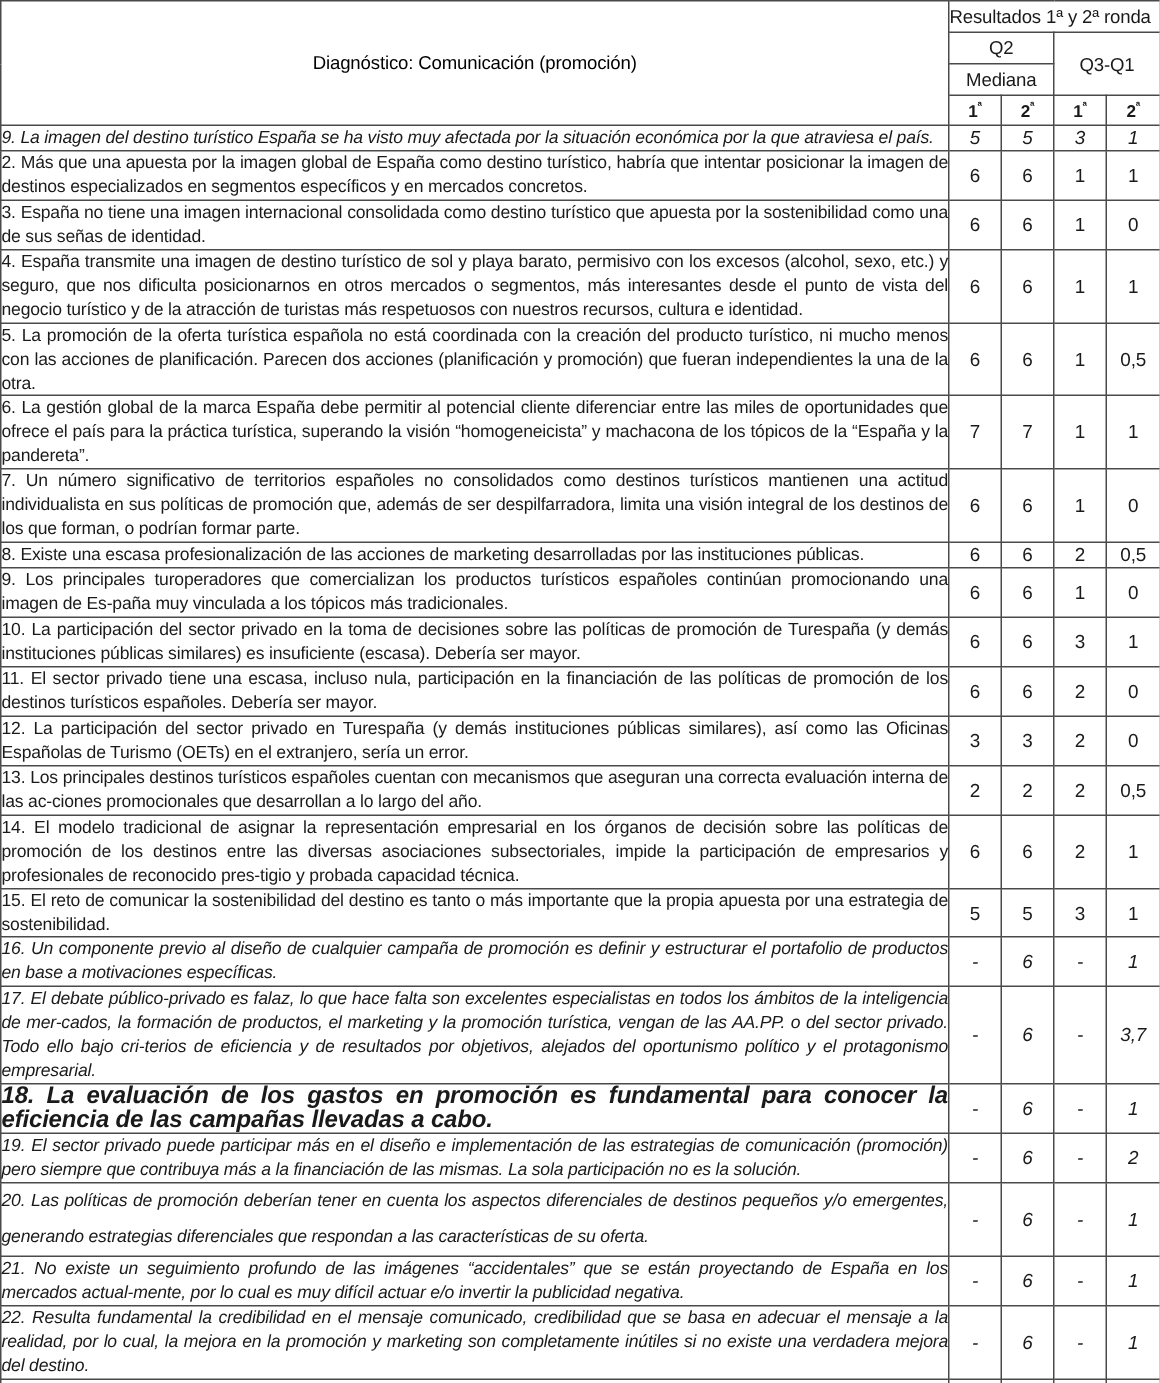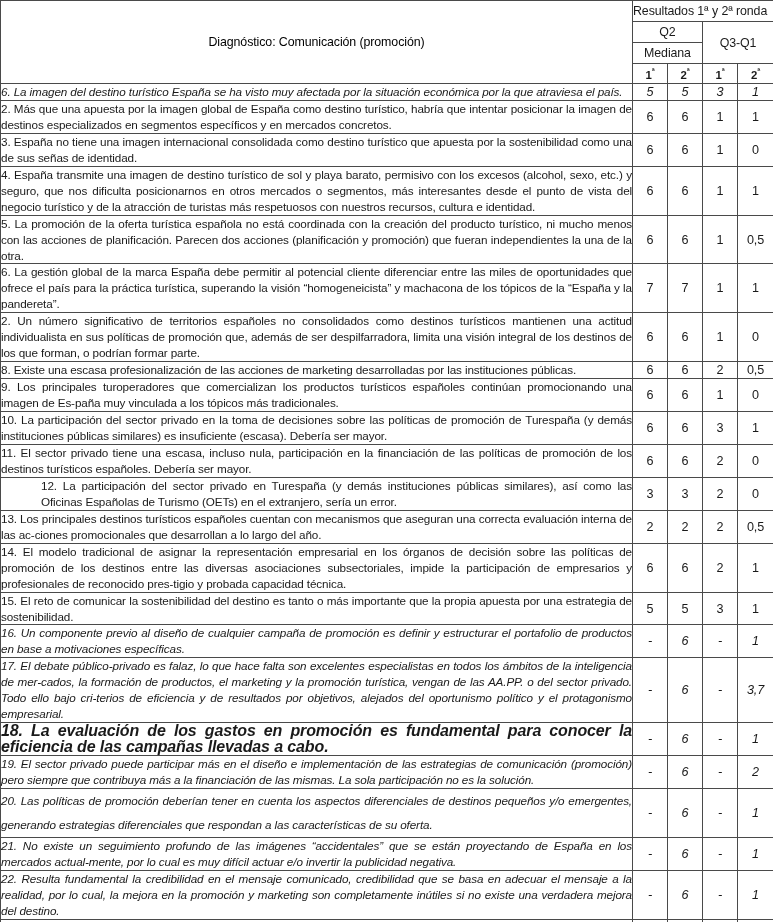--- a/index.html
+++ b/index.html
@@ -112,21 +112,21 @@
       </tr>
       <tr>
         <td class="hdr-round">1<sup>ª</sup></td>
         <td class="hdr-round">2<sup>ª</sup></td>
         <td class="hdr-round">1<sup>ª</sup></td>
         <td class="hdr-round">2<sup>ª</sup></td>
       </tr>
     </thead>
     <tbody id="tbody">
         <tr class="italic">
-          <td class="stmt" style="font-size: 11.71px; line-height: 15.96px;">6. La imagen del destino turístico España se ha visto muy afectada por la situación económica por la que atraviesa el país.</td>
+          <td class="stmt" style="font-size: 11.71px; line-height: 15.96px;">9. La imagen del destino turístico España se ha visto muy afectada por la situación económica por la que atraviesa el país.</td>
           <td class="num">5</td>
           <td class="num">5</td>
           <td class="num">3</td>
           <td class="num">1</td>
         </tr>
         <tr>
           <td class="stmt" style="font-size: 11.71px; line-height: 15.96px;">2. Más que una apuesta por la imagen global de España como destino turístico, habría que intentar posicionar la imagen de destinos especializados en segmentos específicos y en mercados concretos.</td>
           <td class="num">6</td>
           <td class="num">6</td>
           <td class="num">1</td>
@@ -154,21 +154,21 @@
           <td class="num">0,5</td>
         </tr>
         <tr>
           <td class="stmt" style="font-size: 11.71px; line-height: 15.96px;">6. La gestión global de la marca España debe permitir al potencial cliente diferenciar entre las miles de oportunidades que ofrece el país para la práctica turística, superando la visión “homogeneicista” y machacona de los tópicos de la “España y la pandereta”.</td>
           <td class="num">7</td>
           <td class="num">7</td>
           <td class="num">1</td>
           <td class="num">1</td>
         </tr>
         <tr>
-          <td class="stmt" style="font-size: 11.71px; line-height: 15.96px;">2. Un número significativo de territorios españoles no consolidados como destinos turísticos mantienen una actitud individualista en sus políticas de promoción que, además de ser despilfarradora, limita una visión integral de los destinos de los que forman, o podrían formar parte.</td>
+          <td class="stmt" style="font-size: 11.71px; line-height: 15.96px;">7. Un número significativo de territorios españoles no consolidados como destinos turísticos mantienen una actitud individualista en sus políticas de promoción que, además de ser despilfarradora, limita una visión integral de los destinos de los que forman, o podrían formar parte.</td>
           <td class="num">6</td>
           <td class="num">6</td>
           <td class="num">1</td>
           <td class="num">0</td>
         </tr>
         <tr>
           <td class="stmt" style="font-size: 11.71px; line-height: 15.96px;">8. Existe una escasa profesionalización de las acciones de marketing desarrolladas por las instituciones públicas.</td>
           <td class="num">6</td>
           <td class="num">6</td>
           <td class="num">2</td>
@@ -189,21 +189,21 @@
           <td class="num">1</td>
         </tr>
         <tr>
           <td class="stmt" style="font-size: 11.71px; line-height: 15.96px;">11. El sector privado tiene una escasa, incluso nula, participación en la financiación de las políticas de promoción de los destinos turísticos españoles. Debería ser mayor.</td>
           <td class="num">6</td>
           <td class="num">6</td>
           <td class="num">2</td>
           <td class="num">0</td>
         </tr>
         <tr>
-          <td class="stmt" style="font-size: 11.71px; line-height: 15.96px; padding-left: 40px;">12. La participación del sector privado en Turespaña (y demás instituciones públicas similares), así como las Oficinas Españolas de Turismo (OETs) en el extranjero, sería un error.</td>
+          <td class="stmt" style="font-size: 11.71px; line-height: 15.96px;">12. La participación del sector privado en Turespaña (y demás instituciones públicas similares), así como las Oficinas Españolas de Turismo (OETs) en el extranjero, sería un error.</td>
           <td class="num">3</td>
           <td class="num">3</td>
           <td class="num">2</td>
           <td class="num">0</td>
         </tr>
         <tr>
           <td class="stmt" style="font-size: 11.71px; line-height: 15.96px;">13. Los principales destinos turísticos españoles cuentan con mecanismos que aseguran una correcta evaluación interna de las ac-ciones promocionales que desarrollan a lo largo del año.</td>
           <td class="num">2</td>
           <td class="num">2</td>
           <td class="num">2</td>

